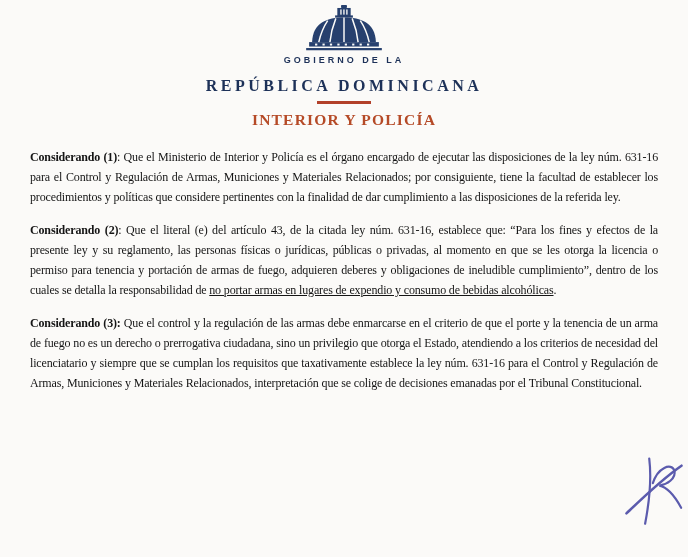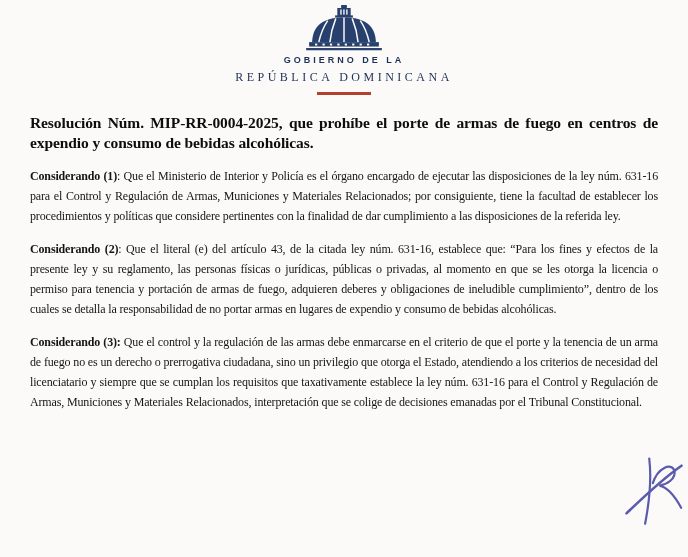--- a/index.html
+++ b/index.html
@@ -30,22 +30,22 @@
     text-align:center;
   }
   .dome-wrap{height:46px;display:flex;align-items:flex-end;}
   .gov-line{
     margin-top:4px;
     font-family:"Liberation Sans","DejaVu Sans",sans-serif;
     font-size:9px;font-weight:bold;letter-spacing:3px;
     color:var(--header-text);
   }
   .rep-line{
-    margin-top:3px;
-    font-size:12px;letter-spacing:3.5px;font-weight:400;
+    margin-top:12px;
+    font-size:16px;letter-spacing:3.5px;font-weight:700;
     color:var(--header-text);
     line-height:18px;
   }
   .red-rule{
     margin-top:6px;
     width:54px;height:3px;
     background:var(--accent-rule);
   }
   .ministry{
     margin-top:7px;
@@ -62,21 +62,21 @@
     color:#0d0d0d;
   }
   .para{
     margin-top:13px;
     font-size:12px;line-height:20px;
     text-align:justify;
     letter-spacing:-0.15px;
   }
   .para span.b{font-weight:bold;}
   .para span.i{}
-  .para span.u{}
+  .para span.u{text-decoration:underline;}
   .signature{
     position:absolute;
     right:2px;bottom:0;
     width:64px;height:70px;
     transform:rotate(-2deg);
   }
 </style>
 </head>
 <body>
 
@@ -111,24 +111,24 @@
           <path d="M64,18 C60,28 57,40 56,50"></path>
           <path d="M86,18 C90,28 93,40 94,50"></path>
           <path d="M53,21 C47,30 43,41 41,50"></path>
           <path d="M97,21 C103,30 107,41 109,50"></path>
         </g>
       </svg>
     </div>
     <div class="gov-line">GOBIERNO DE LA</div>
     <div class="rep-line">REPÚBLICA DOMINICANA</div>
     <div class="red-rule"></div>
+    <div class="ministry">INTERIOR Y POLICÍA</div>
   </header>
 
   <main>
-    <p class="doc-title">Resolución Núm. MIP-RR-0004-2025, que prohíbe el porte de armas de fuego en centros de expendio y consumo de bebidas alcohólicas.</p>
     <div id="paragraphs">
         <p class="para"><span class="b">Considerando (1)</span><span>: Que el Ministerio de Interior y Policía es el órgano encargado de ejecutar las disposiciones de la ley núm. 631-16 para el Control y Regulación de Armas, Municiones y Materiales Relacionados; por consiguiente, tiene la facultad de establecer los procedimientos y políticas que considere pertinentes con la finalidad de dar cumplimiento a las disposiciones de la referida ley.</span></p>
         <p class="para"><span class="b">Considerando (2)</span><span>: Que el literal (e) del artículo 43, de la citada ley núm. 631-16, establece que: </span><span class="i">“Para los fines y efectos de la presente ley y su reglamento, las personas físicas o jurídicas, públicas o privadas, al momento en que se les otorga la licencia o permiso para tenencia y portación de armas de fuego, adquieren deberes y obligaciones de ineludible cumplimiento”</span><span>, dentro de los cuales se detalla la responsabilidad de </span><span class="u">no portar armas en lugares de expendio y consumo de bebidas alcohólicas</span><span>.</span></p>
         <p class="para"><span class="b">Considerando (3):</span><span> Que el control y la regulación de las armas debe enmarcarse en el criterio de que el porte y la tenencia de un arma de fuego no es un derecho o prerrogativa ciudadana, sino un privilegio que otorga el Estado, atendiendo a los criterios de necesidad del licenciatario y siempre que se cumplan los requisitos que taxativamente establece la ley núm. 631-16 para el Control y Regulación de Armas, Municiones y Materiales Relacionados, interpretación que se colige de decisiones emanadas por el Tribunal Constitucional.</span></p>
       </div>
   </main>
 
   <div class="signature">
     <svg width="64" height="70" viewBox="0 0 70 75" aria-hidden="true">
       <g fill="none" stroke="#4a4aa5" stroke-linecap="round" opacity="0.9">

